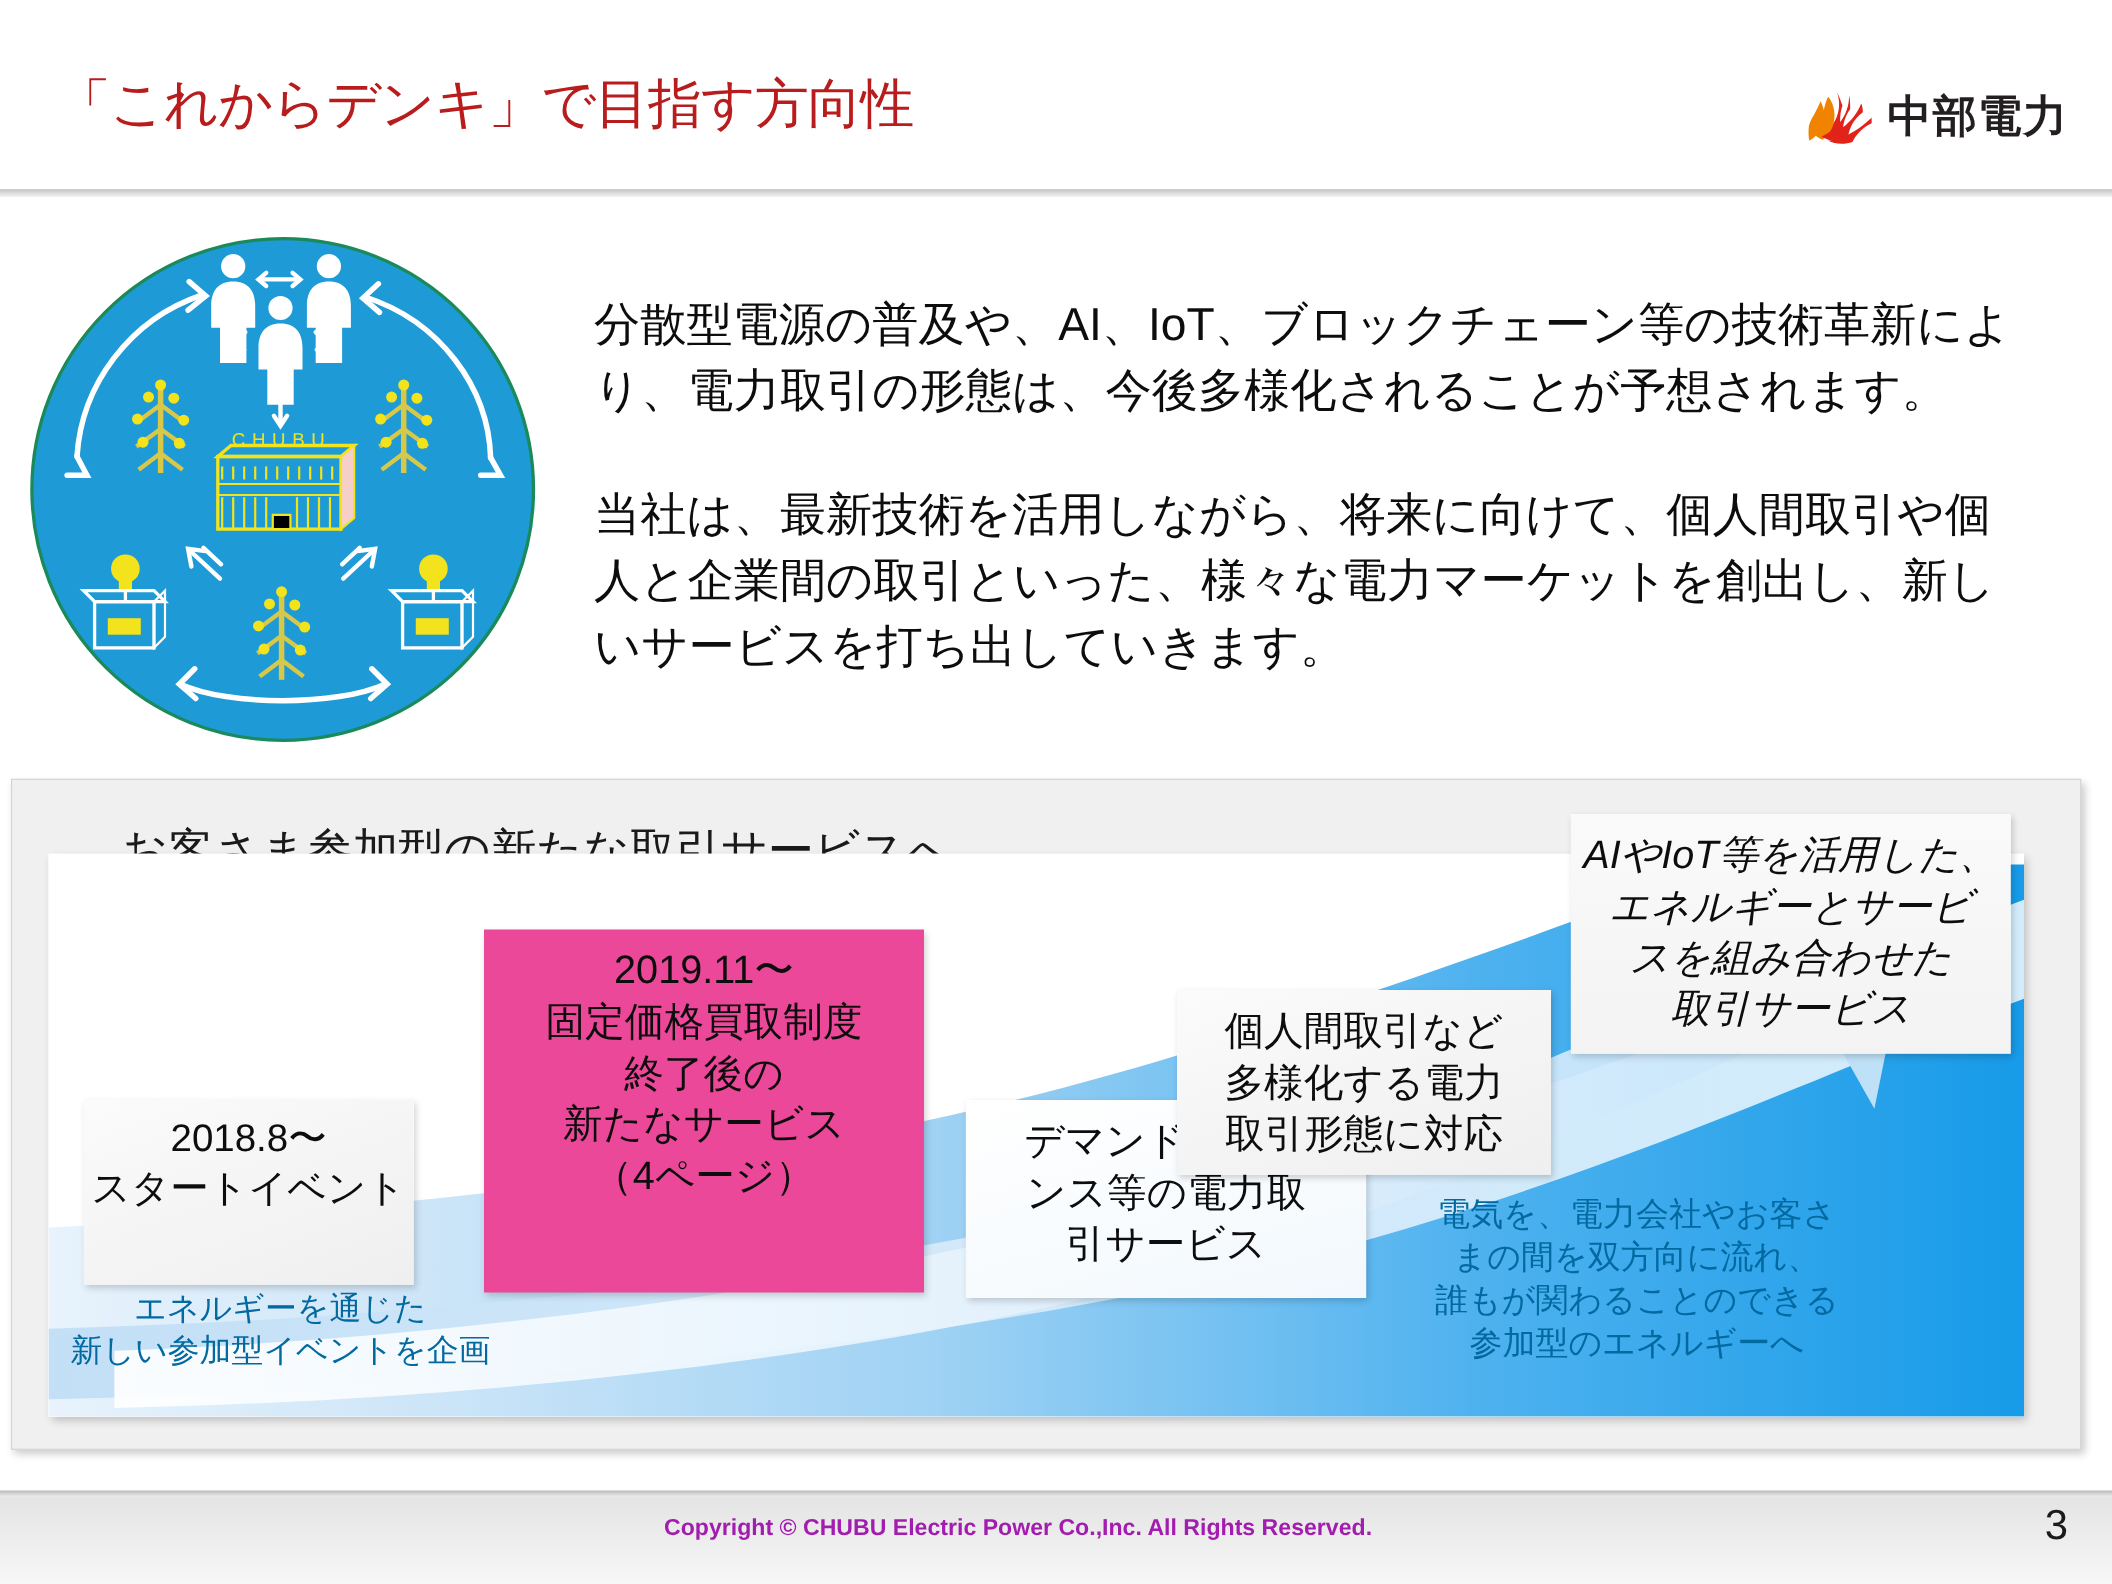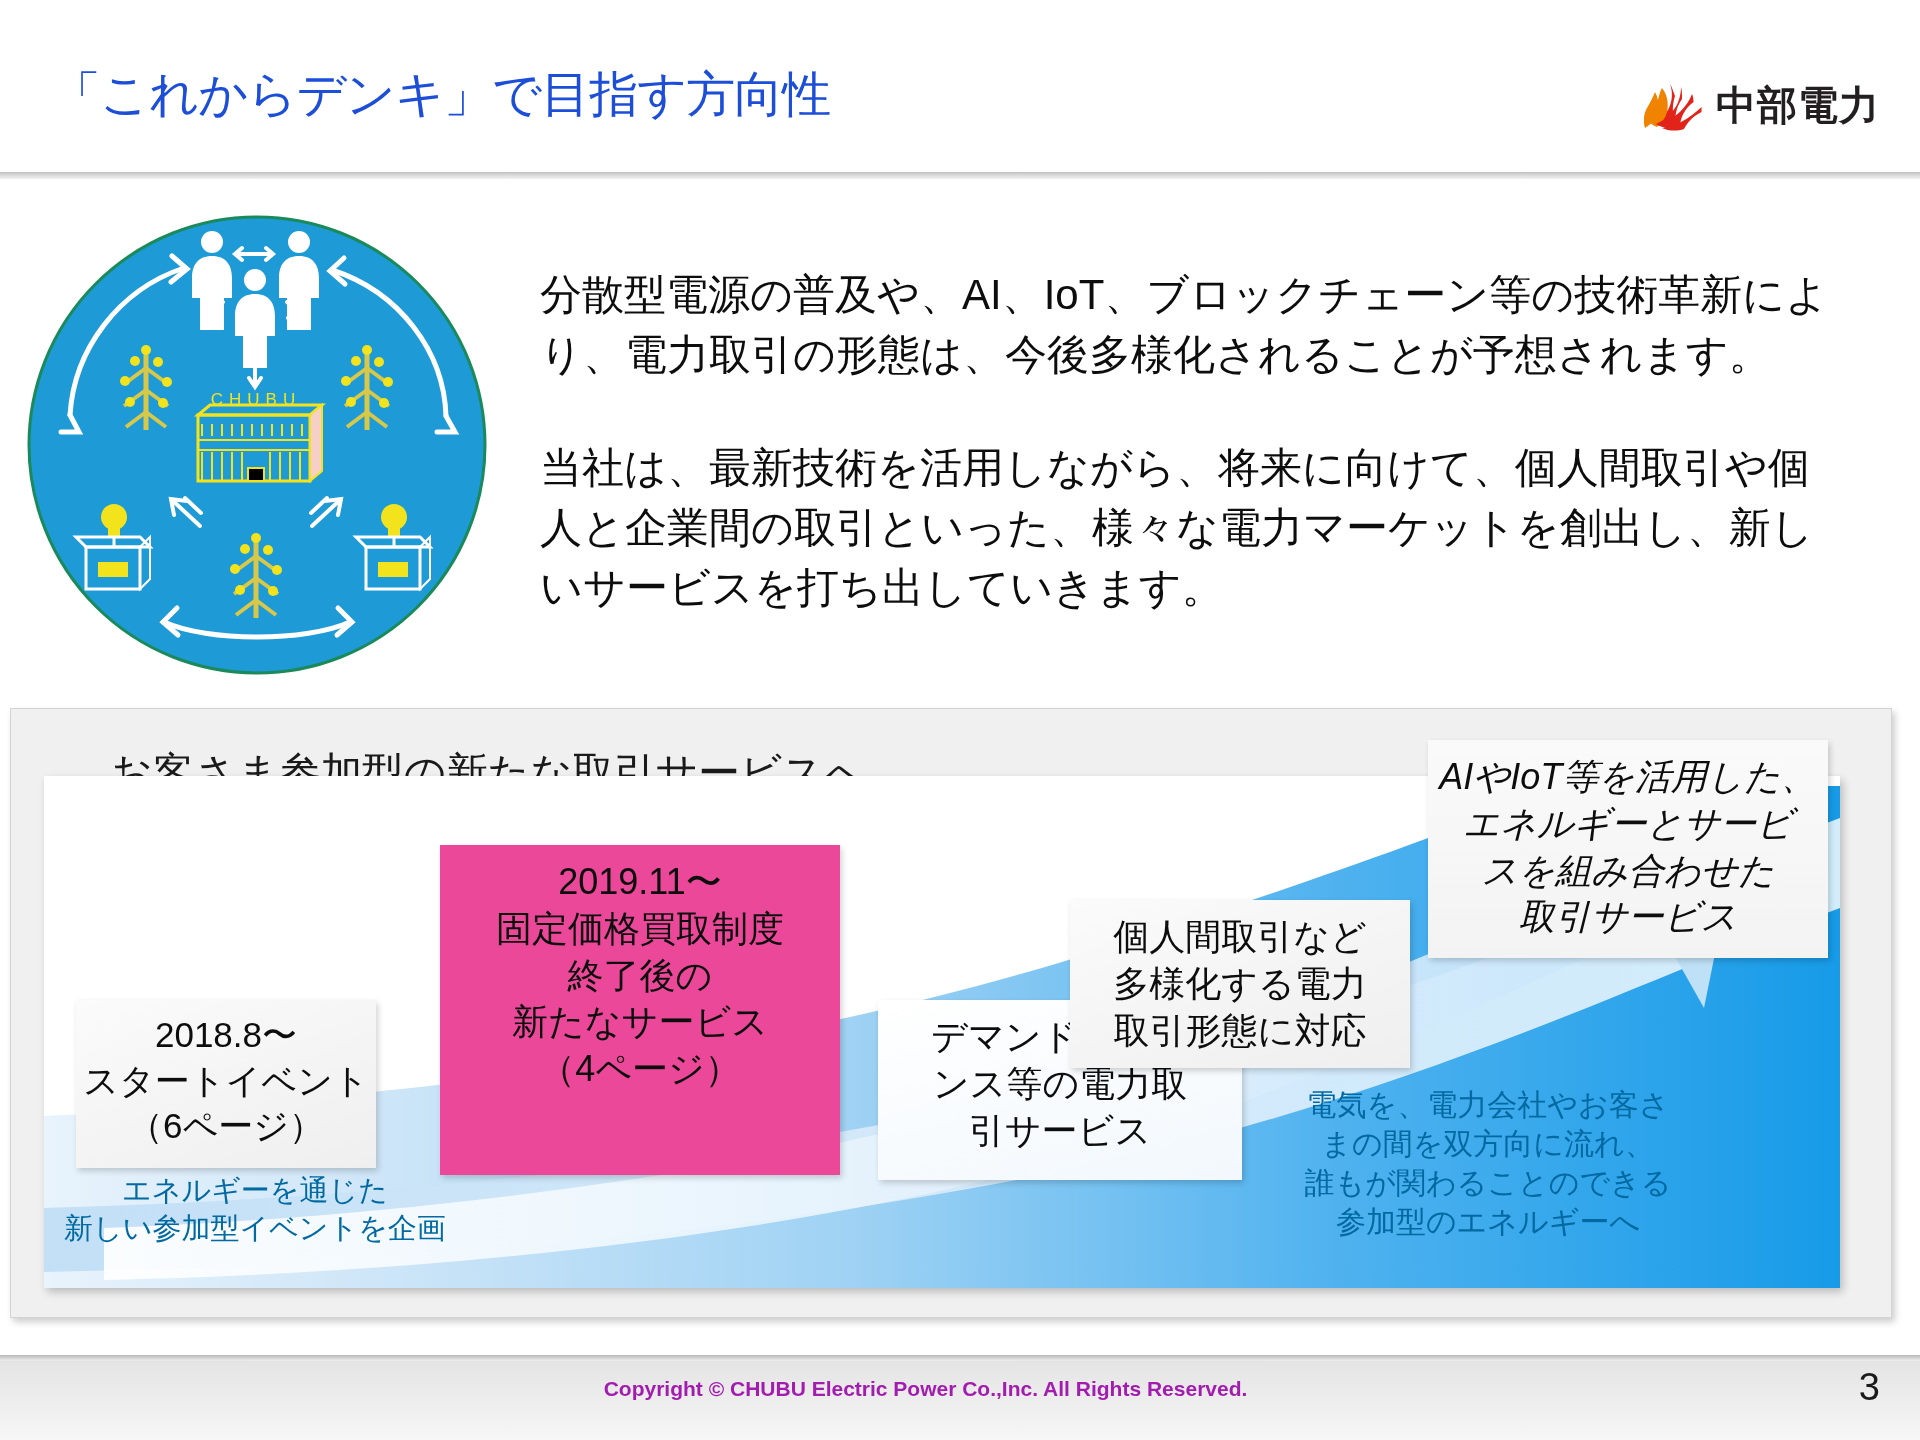--- a/index.html
+++ b/index.html
@@ -14,21 +14,21 @@
   #header{
     position:absolute;left:0;top:0;width:1920px;height:172px;
     background:#ffffff;
   }
   #header-rule{
     position:absolute;left:0;top:172px;width:1920px;height:7px;
     background:linear-gradient(to bottom,#bfbfbf 0%,#d8d8d8 40%,#f2f2f2 100%);
   }
   #page-title{
     position:absolute;left:52px;top:62px;
-    font-size:49px;font-weight:400;color:#1d4ed8;
+    font-size:49px;font-weight:400;color:#b91c1c;
     letter-spacing:-1px;white-space:nowrap;
   }
   #logo-wrap{
     position:absolute;right:40px;top:78px;
     display:flex;align-items:center;gap:12px;
   }
   #logo-mark{width:60px;height:54px;display:block;}
   #logo-text{
     font-size:40px;font-weight:700;color:#231f20;letter-spacing:1px;
     white-space:nowrap;
@@ -362,21 +362,20 @@
     <path d="M60 452 C440 438 840 378 1130 276 C1330 206 1470 142 1586 86
              L1616 146 C1496 204 1350 272 1150 344 C860 448 440 496 60 504 Z" fill="url(#gradInner)" opacity="0.92"></path>
 
     <path d="M1498 52 L1700 34 L1660 232 L1616 154 L1562 122 Z" fill="#bfe1f7"></path>
   </svg>
 </div>
 
 <div class="callout cal-white cal-shadow" id="box-2018">
   <div>2018.8〜</div>
   <div>スタートイベント</div>
-  <div>（6ページ）</div>
 </div>
 
 <div class="callout cal-orange cal-shadow" id="box-2019">
   <div>2019.11〜</div>
   <div>固定価格買取制度</div>
   <div>終了後の</div>
   <div>新たなサービス</div>
   <div>（4ページ）</div>
 </div>
 

